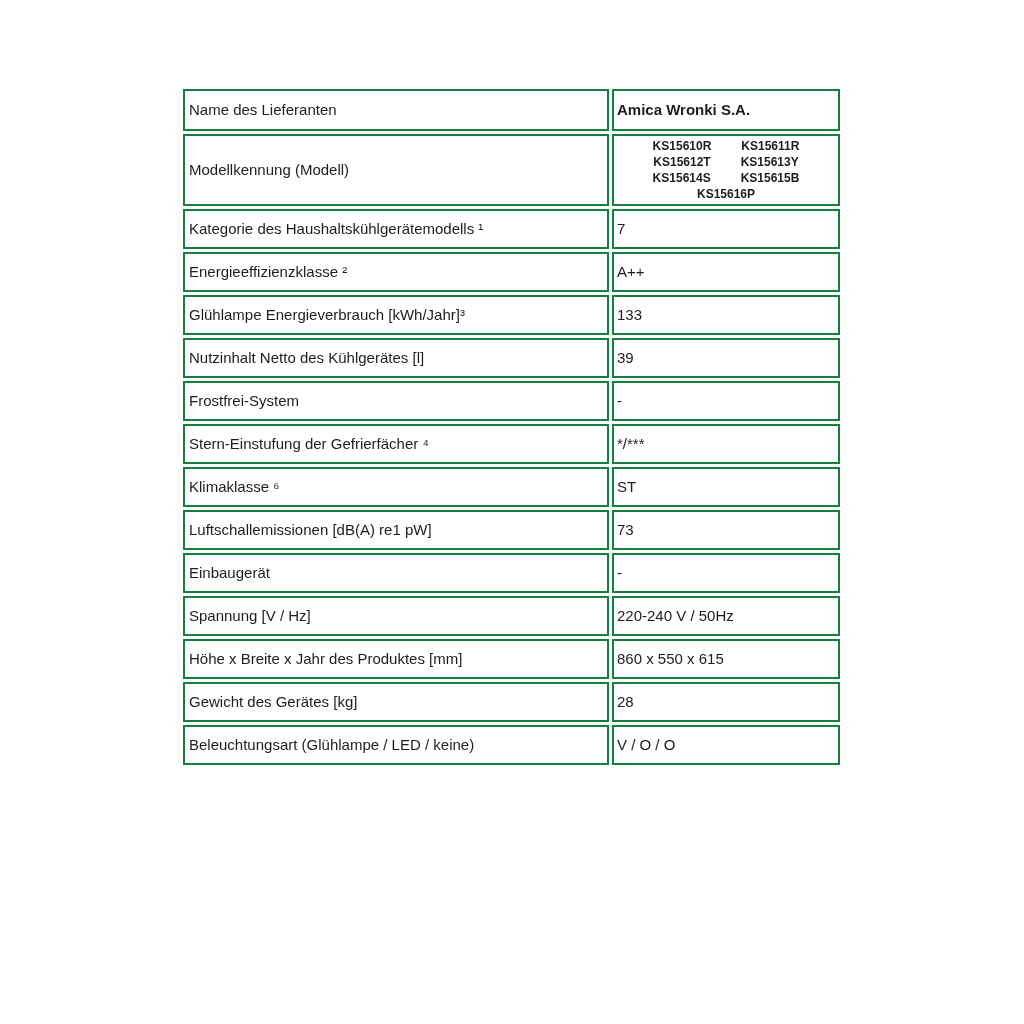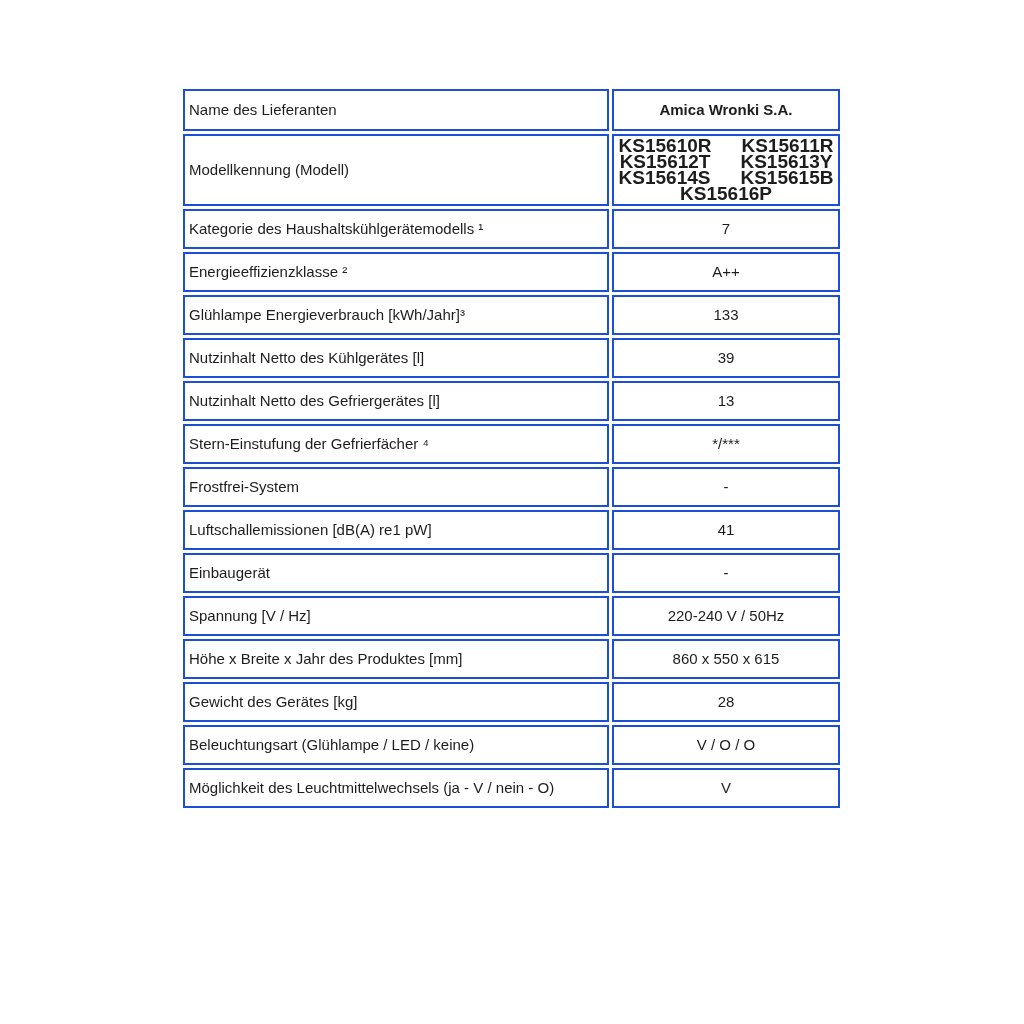--- a/index.html
+++ b/index.html
@@ -17,52 +17,51 @@
   .spec-table {
     position: absolute;
     left: 180px;
     top: 86px;
     width: 663px;
     border-collapse: separate;
     border-spacing: 3px;
     table-layout: fixed;
   }
   .spec-table td {
-    border: 2px solid #1d4ed8;
+    border: 2px solid #15803d;
     box-sizing: border-box;
     height: 40px;
     font-size: 15px;
     line-height: 18px;
     background: #ffffff;
     overflow: hidden;
   }
   .col-label { width: 426px; }
   .col-value { width: 228px; }
   .lc {
     text-align: left;
     vertical-align: middle;
     padding: 2px 4px 2px 4px;
   }
   .vc {
-    text-align: center;
     vertical-align: middle;
     padding: 2px 3px;
   }
   .bold { font-weight: bold; }
   tr.row-supplier td { height: 42px; }
   tr.row-model td { height: 70px; }
   .models {
     display: flex;
     flex-wrap: wrap;
     justify-content: center;
     column-gap: 30px;
     row-gap: 0;
     font-weight: bold;
     line-height: 16px;
-    font-size: 19px;
+    font-size: 12px;
   }
   .models span { white-space: nowrap; }
 </style>
 </head>
 <body>
 
 <table class="spec-table">
   <colgroup>
     <col class="col-label">
     <col class="col-value">
@@ -96,34 +95,34 @@
     </tr>
     <tr>
       <td class="lc">Glühlampe Energieverbrauch [kWh/Jahr]³</td>
       <td class="vc">133</td>
     </tr>
     <tr>
       <td class="lc">Nutzinhalt Netto des Kühlgerätes [l]</td>
       <td class="vc">39</td>
     </tr>
     <tr>
-      <td class="lc">Nutzinhalt Netto des Gefriergerätes [l]</td>
-      <td class="vc">13</td>
+      <td class="lc">Frostfrei-System</td>
+      <td class="vc">-</td>
     </tr>
     <tr>
       <td class="lc">Stern-Einstufung der Gefrierfächer ⁴</td>
       <td class="vc">*/***</td>
     </tr>
     <tr>
-      <td class="lc">Frostfrei-System</td>
-      <td class="vc">-</td>
+      <td class="lc">Klimaklasse ⁶</td>
+      <td class="vc">ST</td>
     </tr>
     <tr>
       <td class="lc">Luftschallemissionen [dB(A) re1 pW]</td>
-      <td class="vc">41</td>
+      <td class="vc">73</td>
     </tr>
     <tr>
       <td class="lc">Einbaugerät</td>
       <td class="vc">-</td>
     </tr>
     <tr>
       <td class="lc">Spannung [V / Hz]</td>
       <td class="vc">220-240 V / 50Hz</td>
     </tr>
     <tr>
@@ -131,18 +130,14 @@
       <td class="vc">860 x 550 x 615</td>
     </tr>
     <tr>
       <td class="lc">Gewicht des Gerätes [kg]</td>
       <td class="vc">28</td>
     </tr>
     <tr>
       <td class="lc">Beleuchtungsart (Glühlampe / LED / keine)</td>
       <td class="vc">V / O / O</td>
     </tr>
-    <tr>
-      <td class="lc">Möglichkeit des Leuchtmittelwechsels (ja - V / nein - O)</td>
-      <td class="vc">V</td>
-    </tr>
   </tbody>
 </table>
 
 </body></html>

